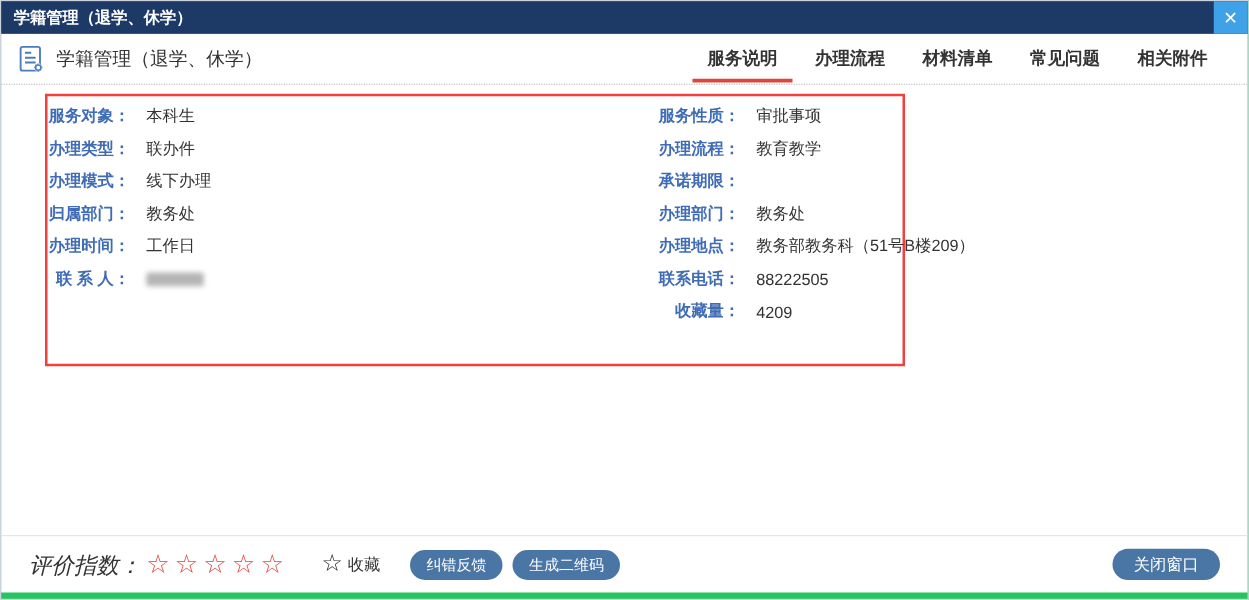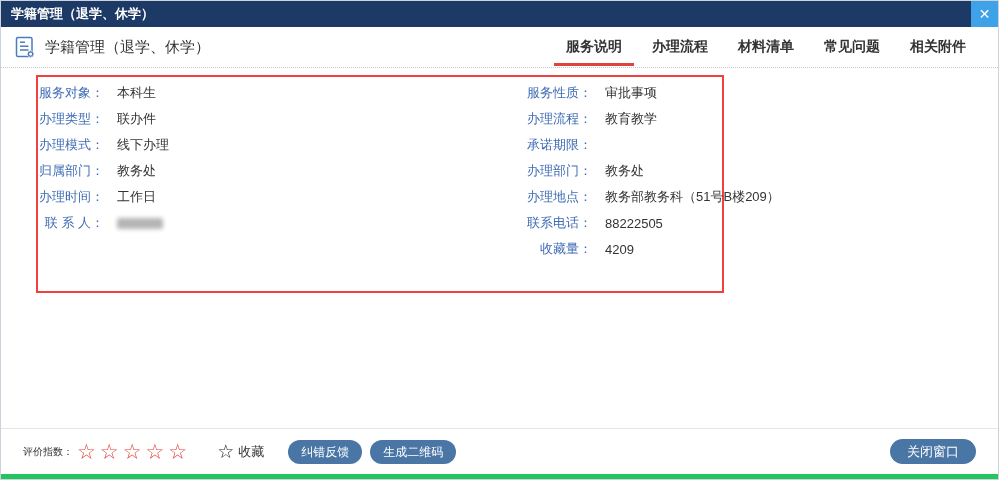--- a/index.html
+++ b/index.html
@@ -76,21 +76,21 @@
     padding-top: 3px;
     display: flex;
   }
   .col { width: 50%; }
   .info-row {
     height: 26px;
     display: flex; align-items: center;
     font-size: 13px;
   }
   .info-label {
-    color: #3f6cb5; font-weight: normal;
+    color: #3f6cb5; font-weight: bold;
     text-align: right; white-space: pre;
     flex: 0 0 auto;
   }
   .col-left .info-label { width: 66px; }
   .col-right .info-label { width: 212px; }
   .info-value { margin-left: 13px; color: #333333; white-space: nowrap; }
   .blur-box {
     margin-left: 13px;
     width: 46px; height: 11px;
     background: #b5b5b5;
@@ -99,21 +99,21 @@
   }
   
   .footer {
     flex: 0 0 45px; height: 45px;
     border-top: 1px solid #e5e5e5;
     display: flex; align-items: center;
     padding: 0 22px;
     background: #ffffff;
     margin-bottom: 5px;
   }
-  .rating-label { font-size: 10px; color: #333333; white-space: nowrap; }
+  .rating-label { font-size: 18px; color: #333333; white-space: nowrap; font-style: italic; }
   .stars { display: flex; margin-left: 4px; }
   .star {
     color: #e0433d; font-size: 21px; line-height: 21px;
     margin-right: 4px; cursor: pointer;
   }
   .fav {
     display: flex; align-items: center;
     margin-left: 26px; cursor: pointer;
   }
   .fav-star { font-size: 19px; line-height: 19px; color: #222222; margin-right: 4px; }

